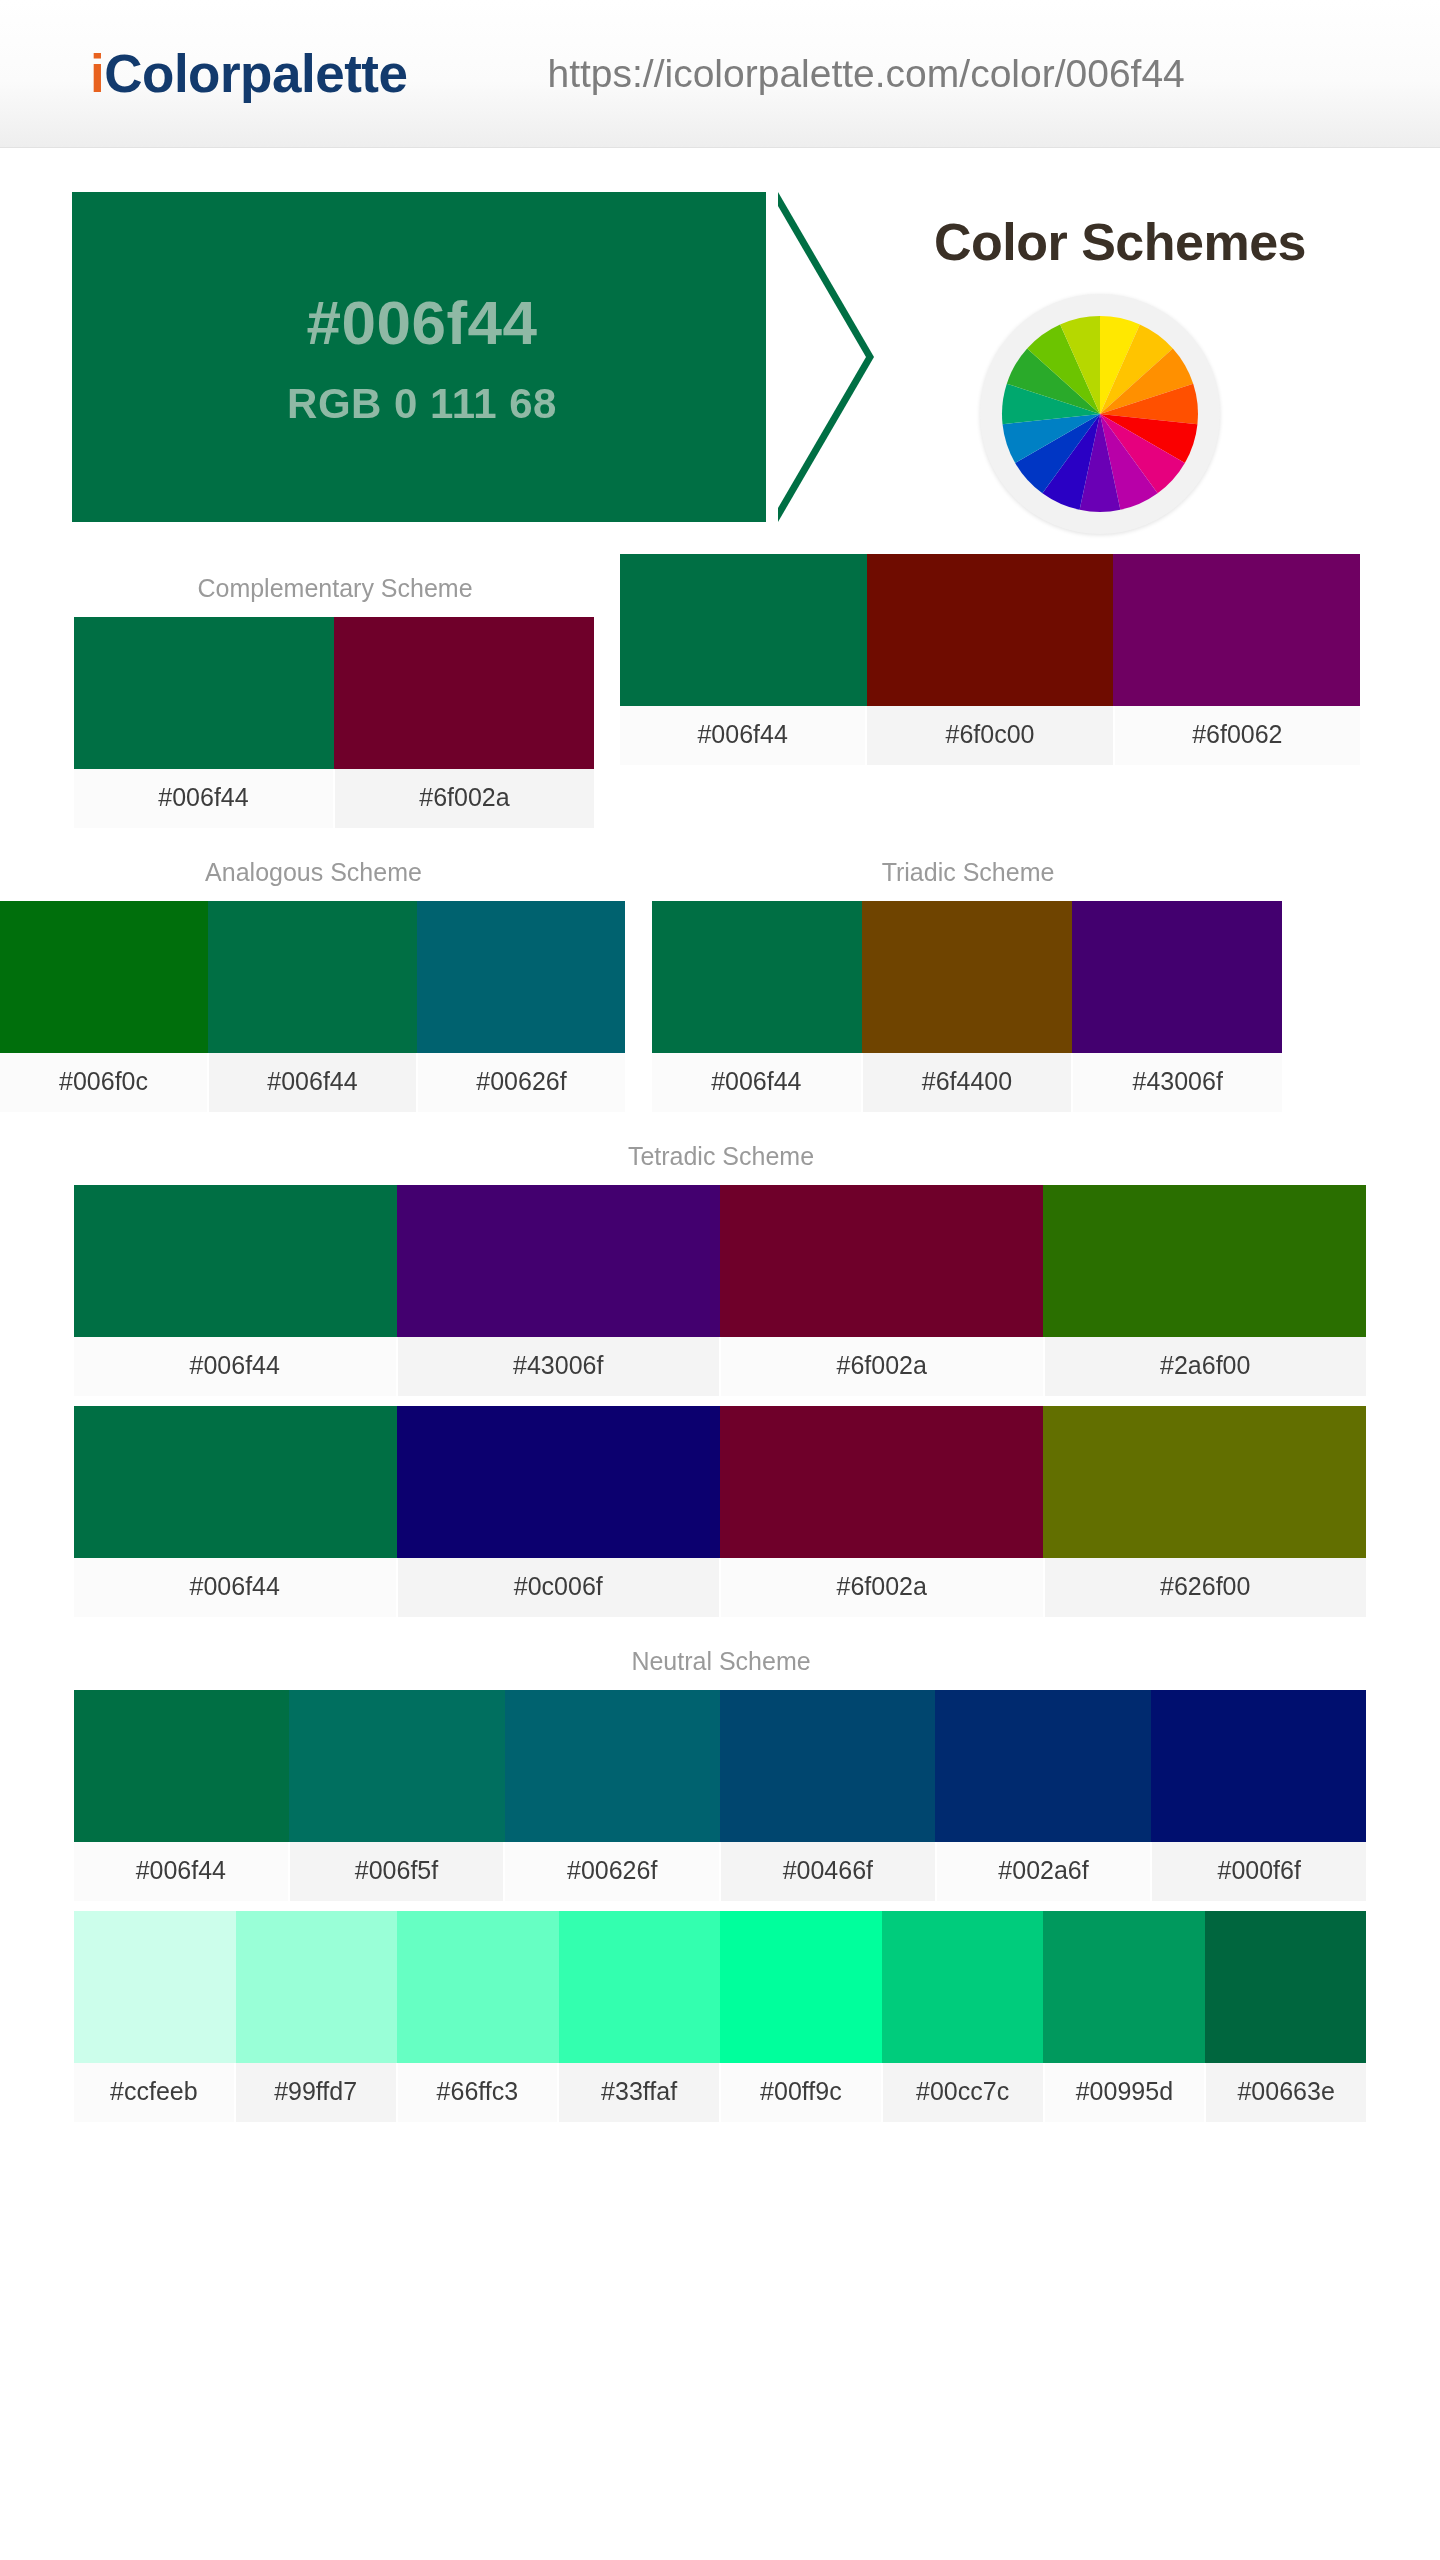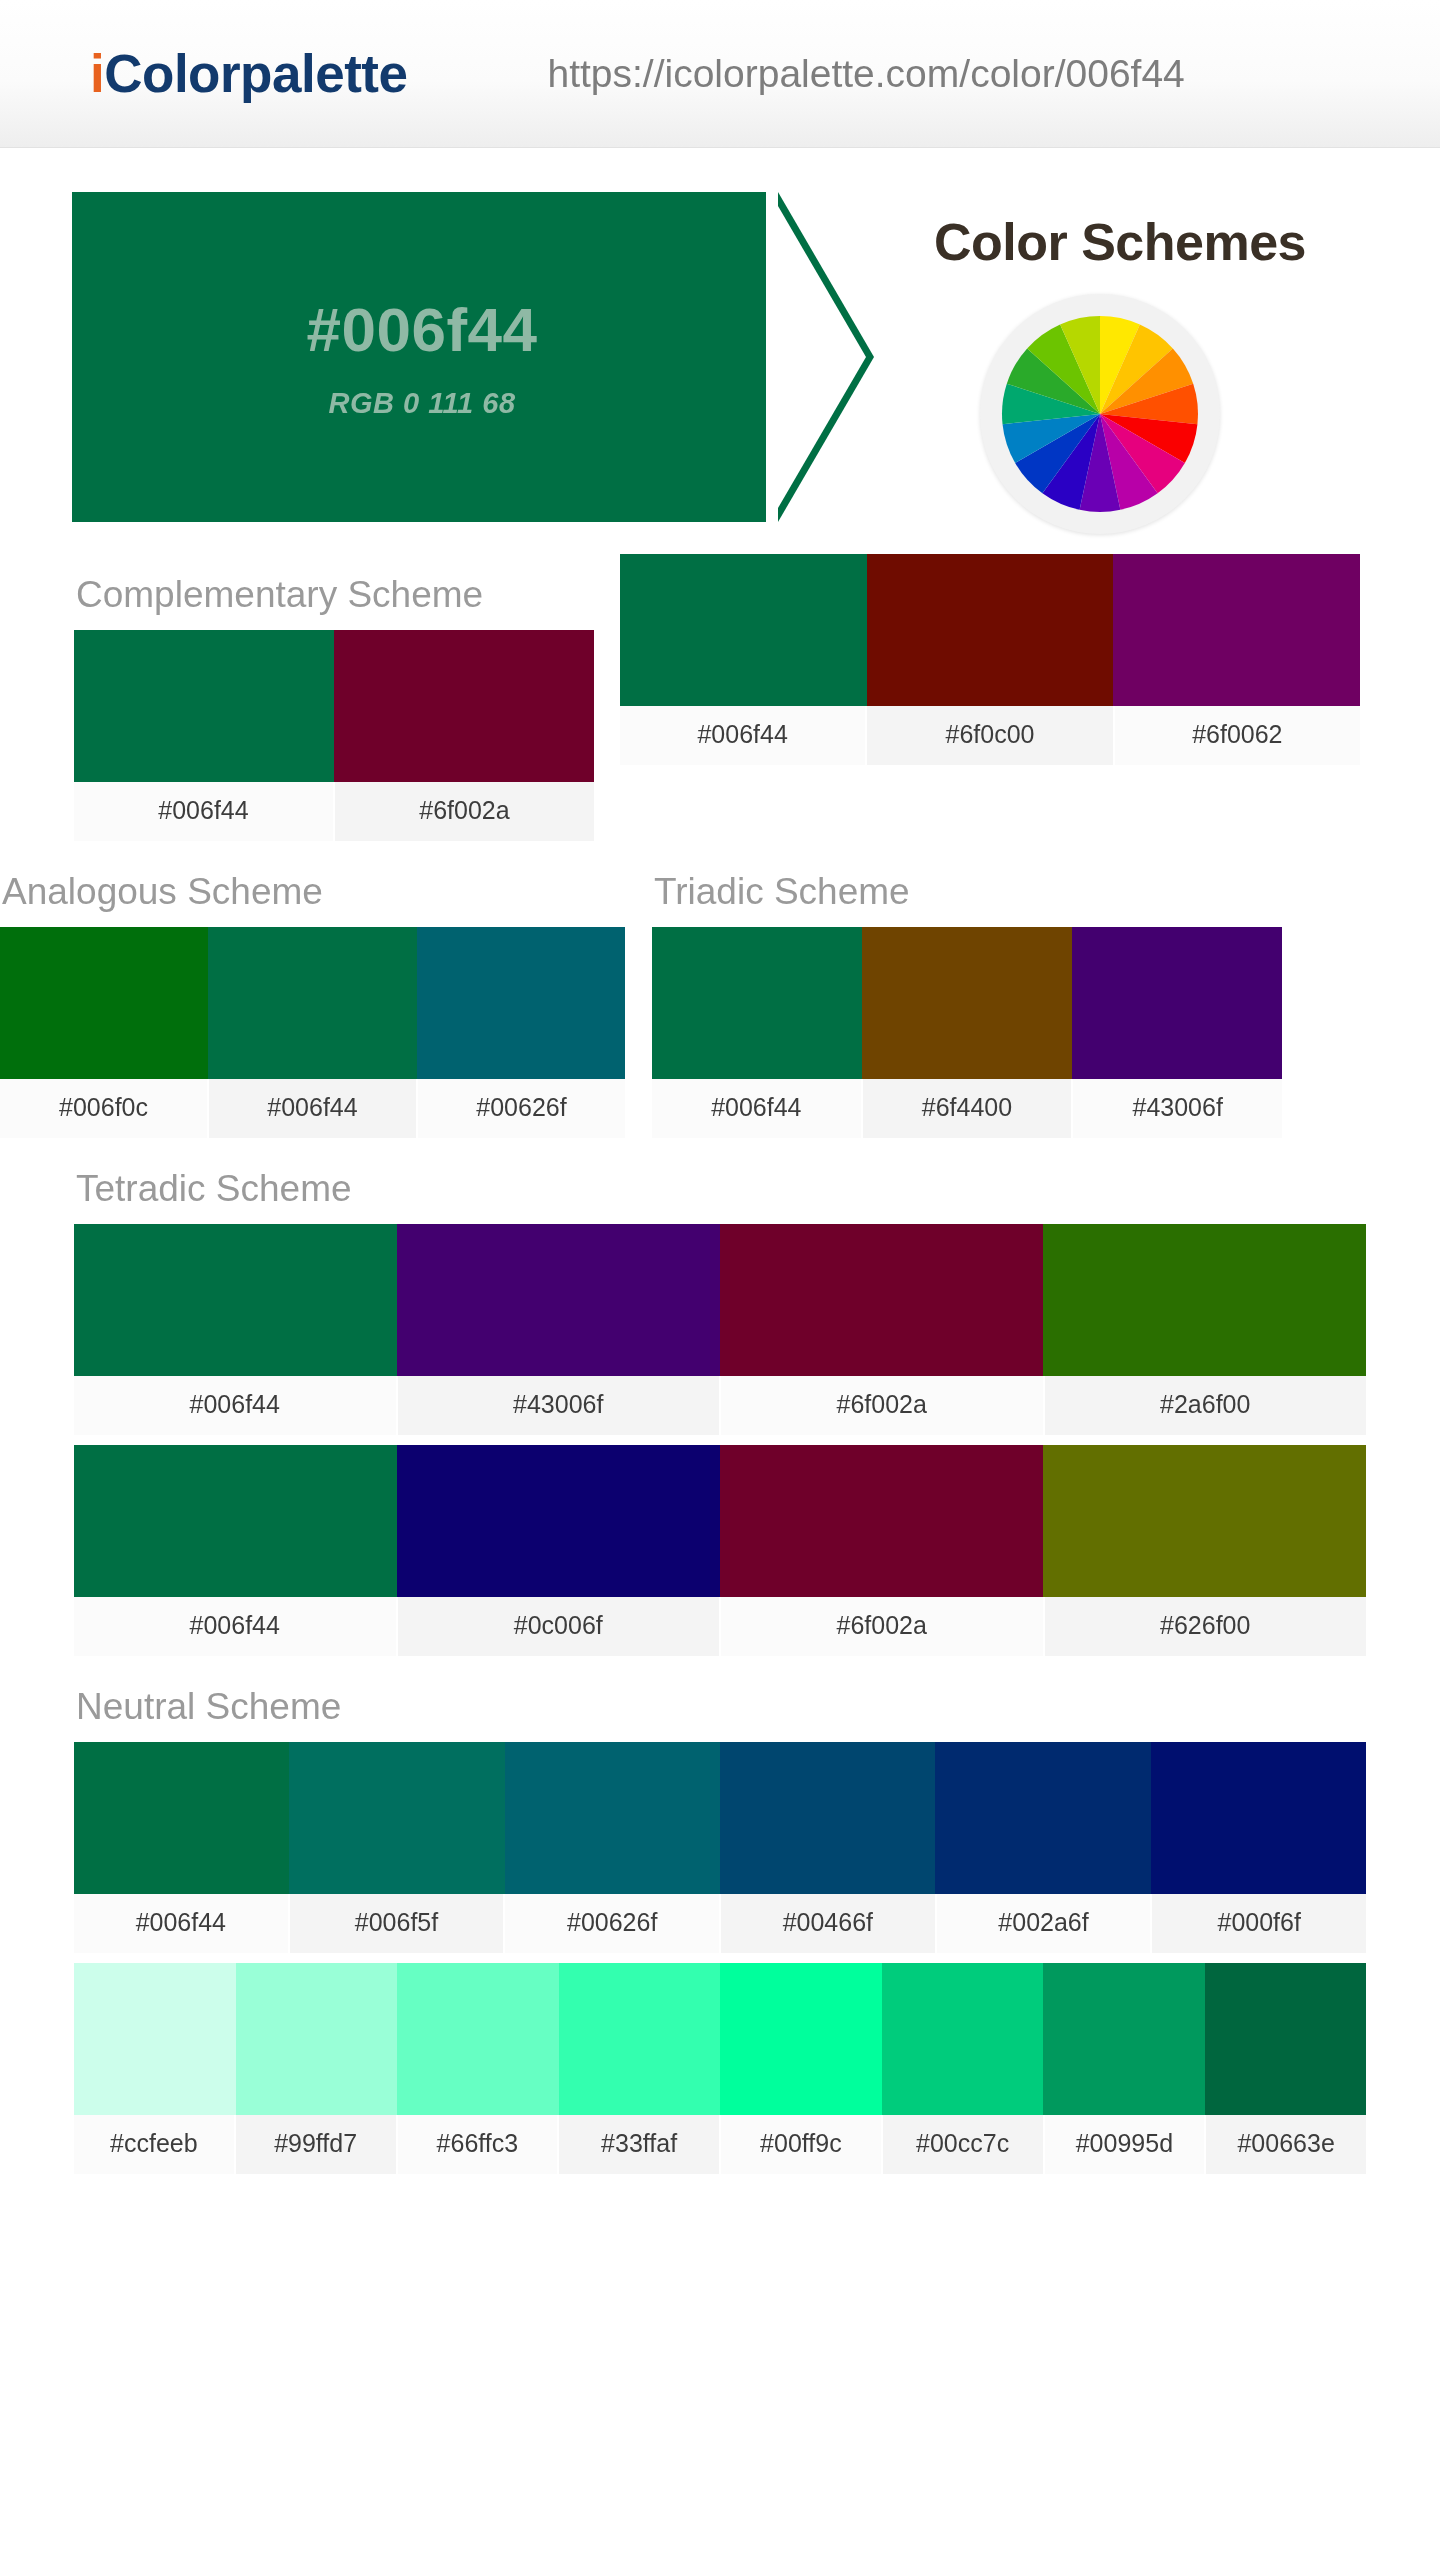--- a/index.html
+++ b/index.html
@@ -94,24 +94,23 @@
     justify-content: center;
     color: #8fb9a5;
   }
   .hex-big {
     font-size: 62px;
     font-weight: bold;
     letter-spacing: 0.5px;
     margin-bottom: 22px;
   }
   .rgb-text {
-    font-size: 29px;
+    font-size: 42px;
     font-weight: bold;
     letter-spacing: 0.5px;
-    font-style: italic;
   }
   .schemes-title {
     position: absolute;
     left: 860px; top: 36px;
     width: 520px;
     text-align: center;
     font-size: 52px;
     font-weight: bold;
     color: #3a3026;
     letter-spacing: -0.5px;
@@ -129,24 +128,25 @@
   
   .sections {
     position: relative;
     padding: 18px 0 0 0;
   }
   .row { display: flex; }
   .scheme {
     margin-bottom: 10px;
   }
   .scheme-title {
-    font-size: 37px;
+    font-size: 25px;
     color: #9a9a9a;
     padding: 20px 0 14px 2px;
     white-space: nowrap;
+    text-align: center;
   }
   .swatches { display: flex; height: 152px; }
   .swatch { flex: 1 1 0; }
   .labels { display: flex; }
   .label {
     flex: 1 1 0;
     text-align: center;
     font-size: 25px;
     color: #3c3c3c;
     padding: 14px 0 16px 0;

